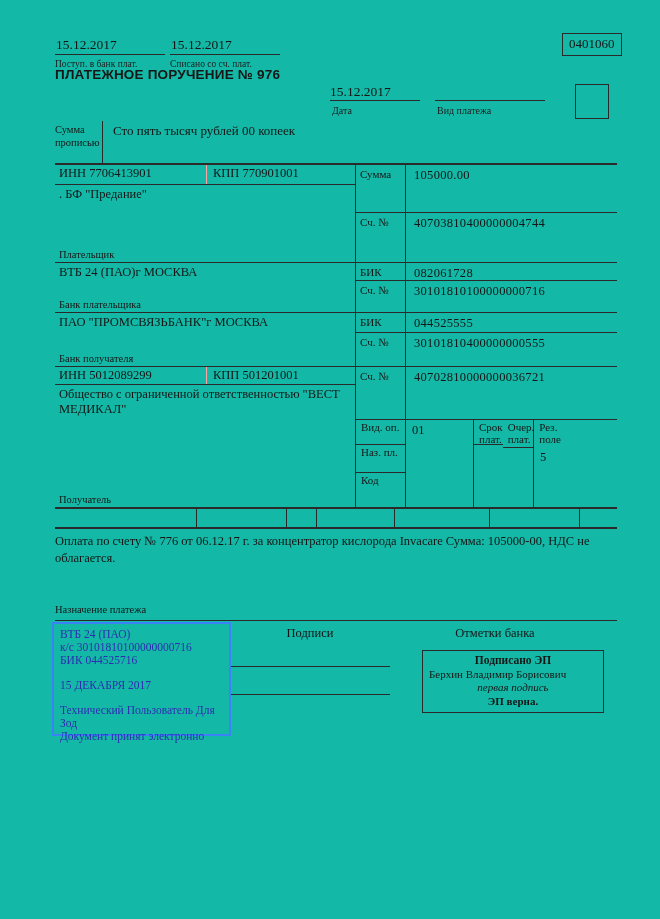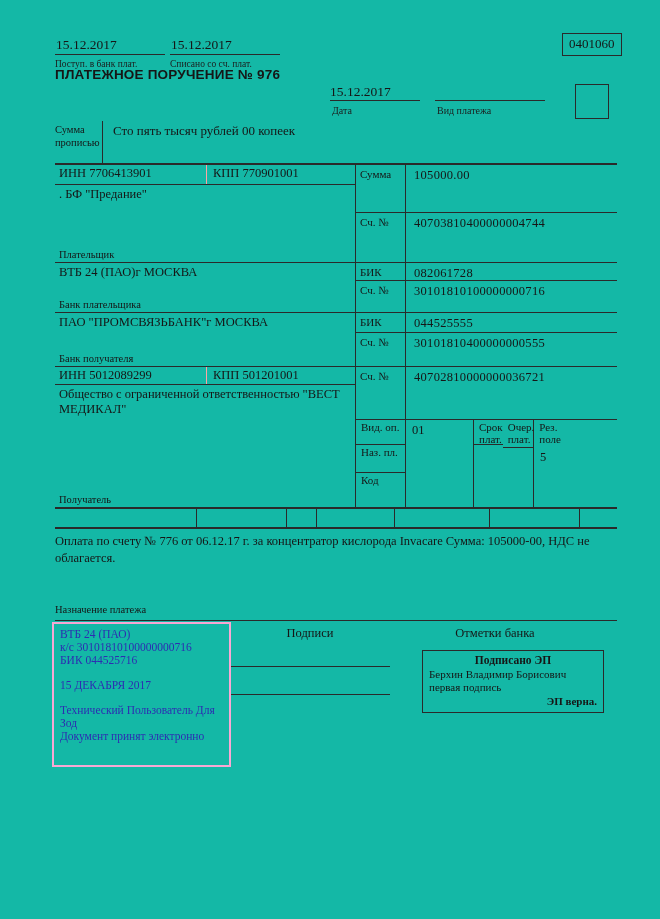--- a/index.html
+++ b/index.html
@@ -49,30 +49,30 @@
   
   .thin-row{left:55px;top:507px;width:562px;height:22px;border-top:2px solid #2a2a2a;border-bottom:2px solid #2a2a2a;display:flex;}
   .thin-row div{border-right:1px solid #2a2a2a;}
   .thin-row div:last-child{border-right:none;}
 
   .purpose-text{left:55px;top:533px;width:562px;font-size:12.5px;line-height:17px;}
   .purpose-label{left:55px;top:604px;font-size:10.5px;}
   .purpose-line{left:55px;top:620px;width:562px;border-top:1.5px solid #2a2a2a;}
 
   
-  .blue-box{left:52px;top:622px;width:179px;height:145px;border:2px solid #f9a8d4;
+  .blue-box{left:52px;top:622px;width:179px;height:114px;border:2px solid #3b82f6;
             color:#2d2db2;font-size:11.5px;line-height:13px;padding:4px 2px 0 6px;}
   .gap-top{margin-top:12px;}
   .sig-header{left:235px;top:626px;width:150px;text-align:center;font-size:12.5px;}
   .sig-line{left:231px;width:159px;border-top:1px solid #2a2a2a;}
   .marks-header{left:400px;top:626px;width:190px;text-align:center;font-size:12.5px;}
   .stamp-box{left:422px;top:650px;width:182px;height:63px;border:1.5px solid #2a2a2a;padding:3px 6px 0;font-size:11px;line-height:13.5px;}
   .stamp-signed{font-weight:bold;text-align:center;font-size:11.5px;}
-  .stamp-first{}
-  .stamp-verified{font-weight:bold;text-align:right;}
+  .stamp-first{font-style:italic;text-align:center;}
+  .stamp-verified{font-weight:bold;text-align:center;}
 </style>
 </head>
 <body>
 
 <div class="page">
 
   <div class="abs date-field" style="left:55px;top:37px;">15.12.2017</div>
   <div class="abs tiny-label" style="left:55px;top:59px;">Поступ. в банк плат.</div>
   <div class="abs date-field" style="left:170px;top:37px;">15.12.2017</div>
   <div class="abs tiny-label" style="left:170px;top:59px;">Списано со сч. плат.</div>

